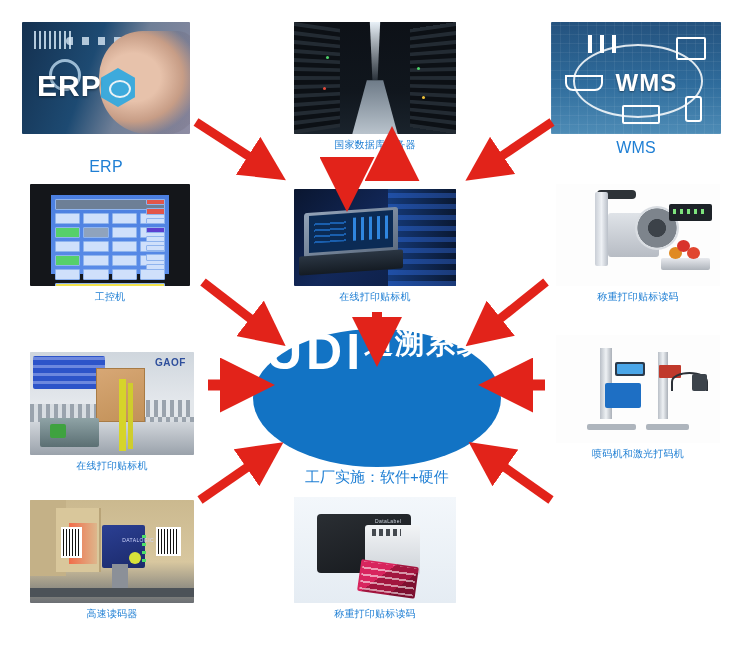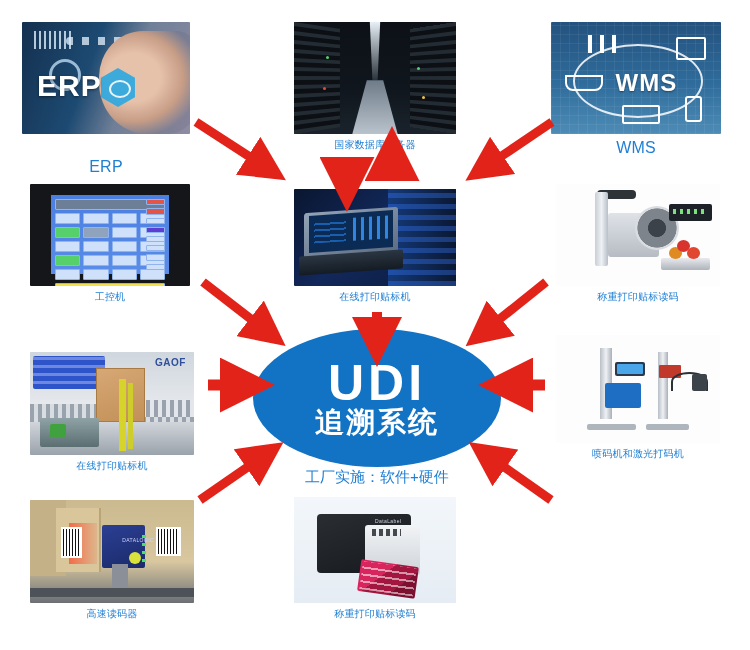--- a/index.html
+++ b/index.html
@@ -41,22 +41,20 @@
   .caption.latin { font-size: 16px; }
 
   
   #udi-ellipse {
     position: absolute;
     left: 253px; top: 329px;
     width: 248px; height: 138px;
     border-radius: 50%;
     background: #1273c4;
     display: flex;
-    flex-direction: column;
-    align-items: center;
     justify-content: center;
     box-sizing: border-box;
   }
   #udi-title {
     color: #ffffff;
     font-size: 50px;
     font-weight: bold;
     letter-spacing: 4px;
     line-height: 1;
     margin-top: -2px;

